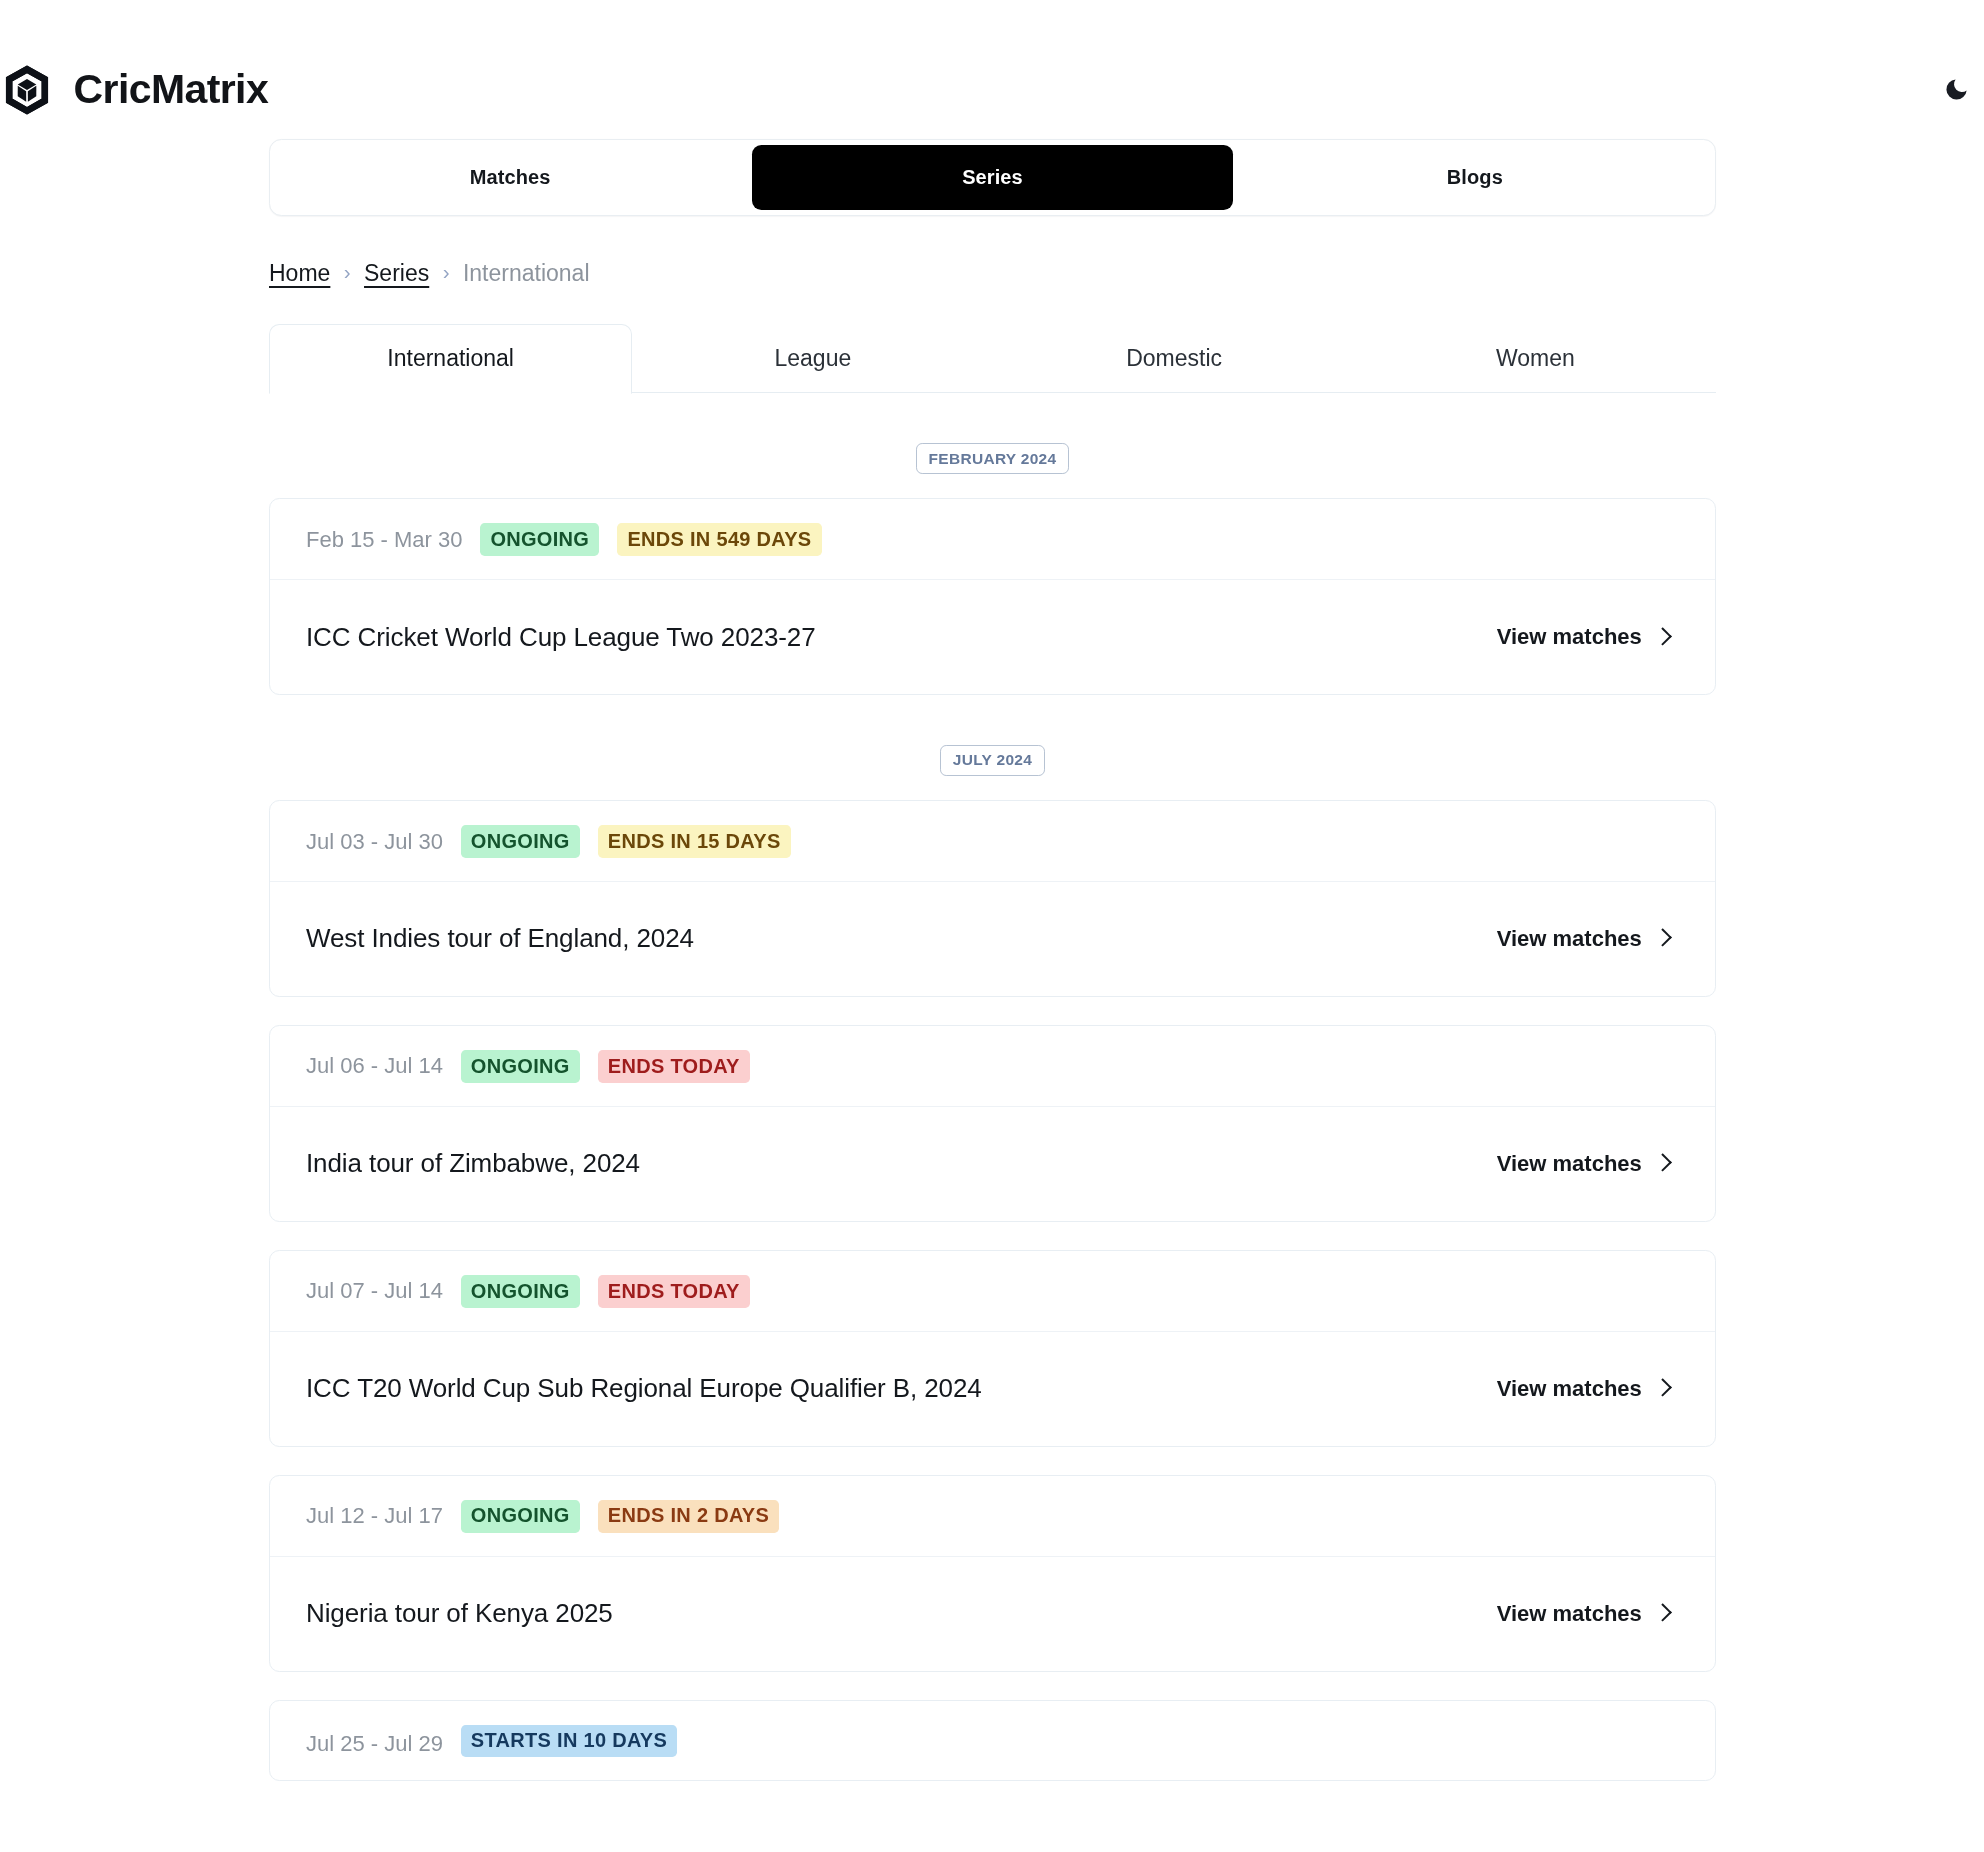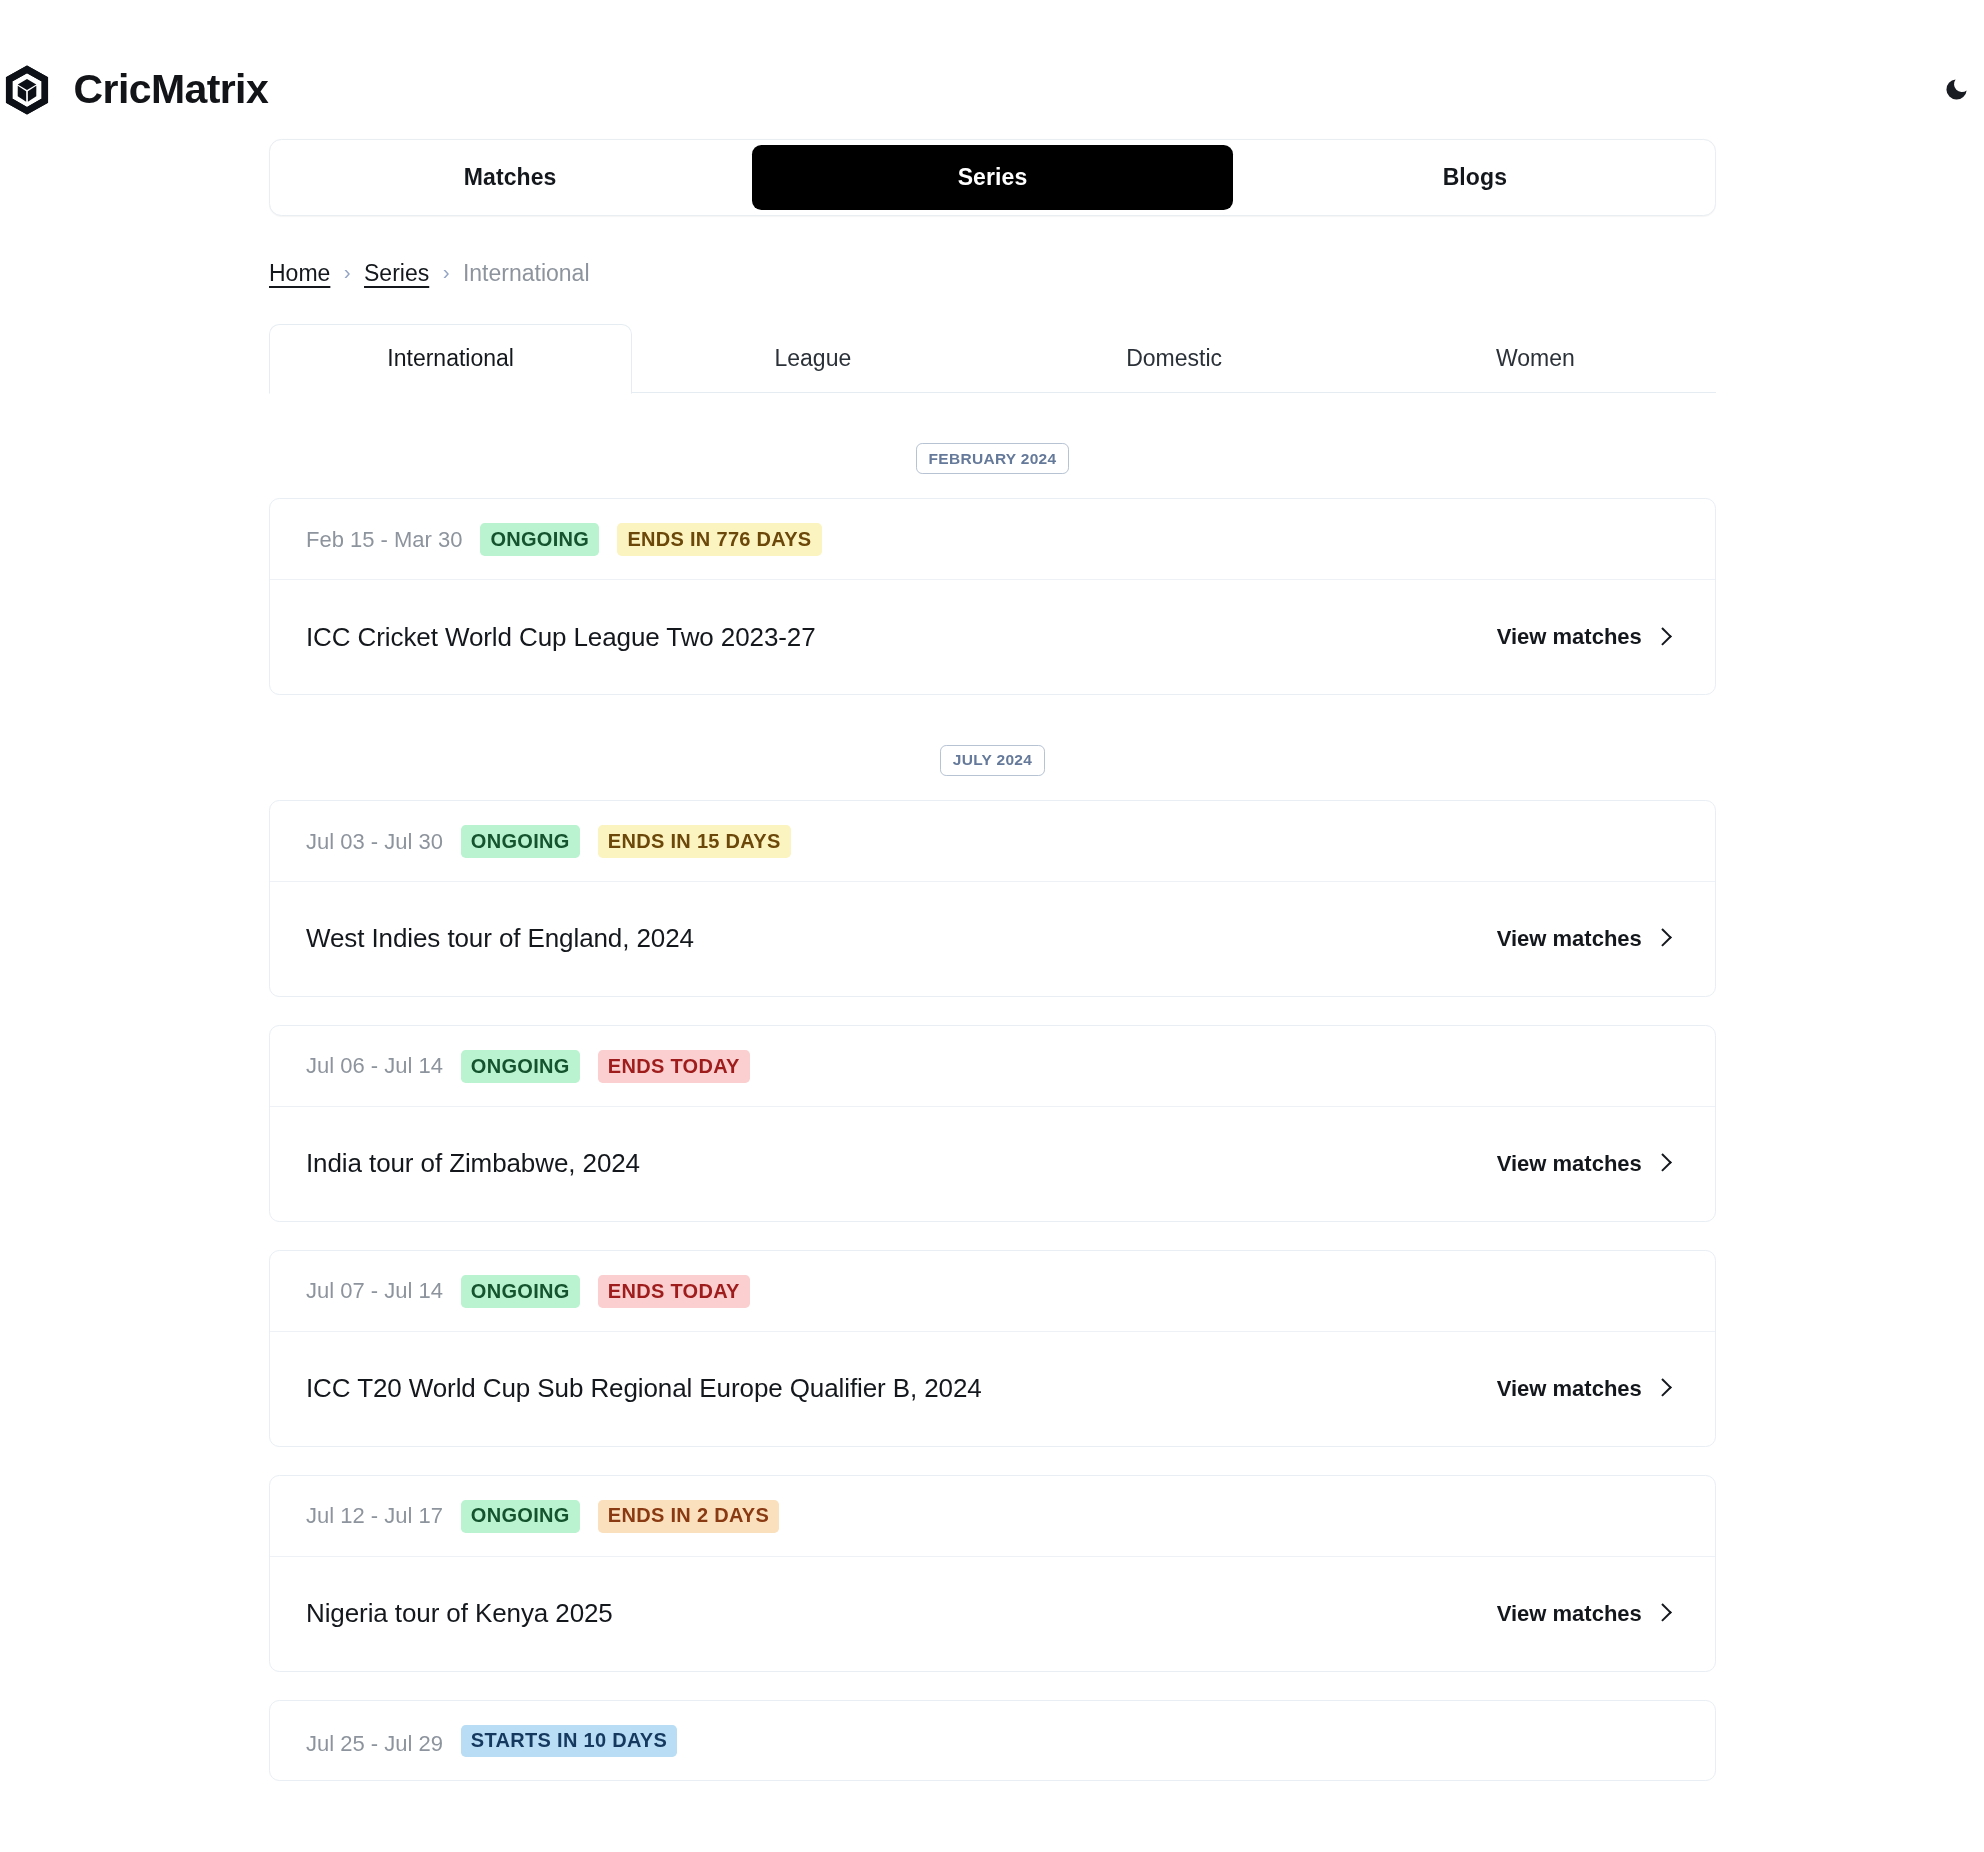--- a/index.html
+++ b/index.html
@@ -73,21 +73,21 @@
     border-radius: 12.4px;
     overflow: hidden;
     height: 77px;
     box-shadow: 0 0.5px 1px rgba(16,24,40,0.04);
   }
   .primary-nav .nav-btn {
     flex: 1 1 0;
     display: flex;
     align-items: center;
     justify-content: center;
-    font-size: 23px;
+    font-size: 20px;
     font-weight: 700;
     color: #14181d;
     background: transparent;
     border: none;
     cursor: pointer;
     font-family: inherit;
     letter-spacing: 0.1px;
   }
   .primary-nav .nav-btn.active {
     background: #000000;
@@ -294,21 +294,21 @@
     </div>
 
     <div id="series-list">
         <div class="month-sep">
           <span class="month-badge">FEBRUARY 2024</span>
         </div>
         <div class="series-card">
           <div class="card-head">
             <span class="card-dates">Feb 15 - Mar 30</span>
             <span class="status-badge badge-ongoing">ONGOING</span>
-            <span class="status-badge badge-yellow">ENDS IN 776 DAYS</span>
+            <span class="status-badge badge-yellow">ENDS IN 549 DAYS</span>
           </div>
           <div class="card-body">
             <span class="series-title">ICC Cricket World Cup League Two 2023-27</span>
             <button class="view-matches">
               <span>View matches</span>
               <span class="chev"></span>
             </button>
           </div>
         </div>
         <div class="month-sep">

